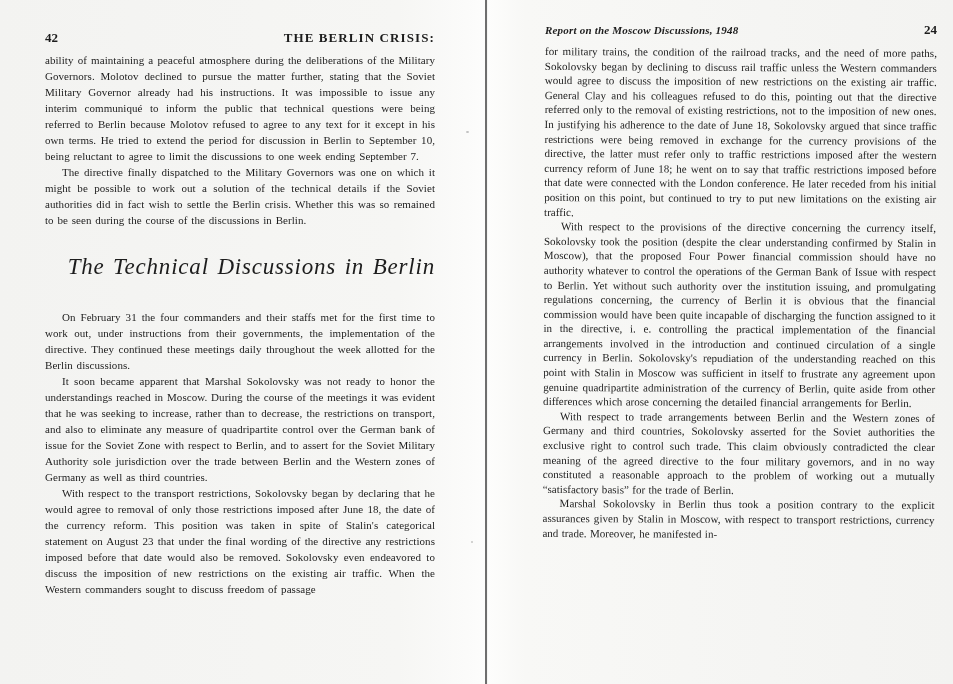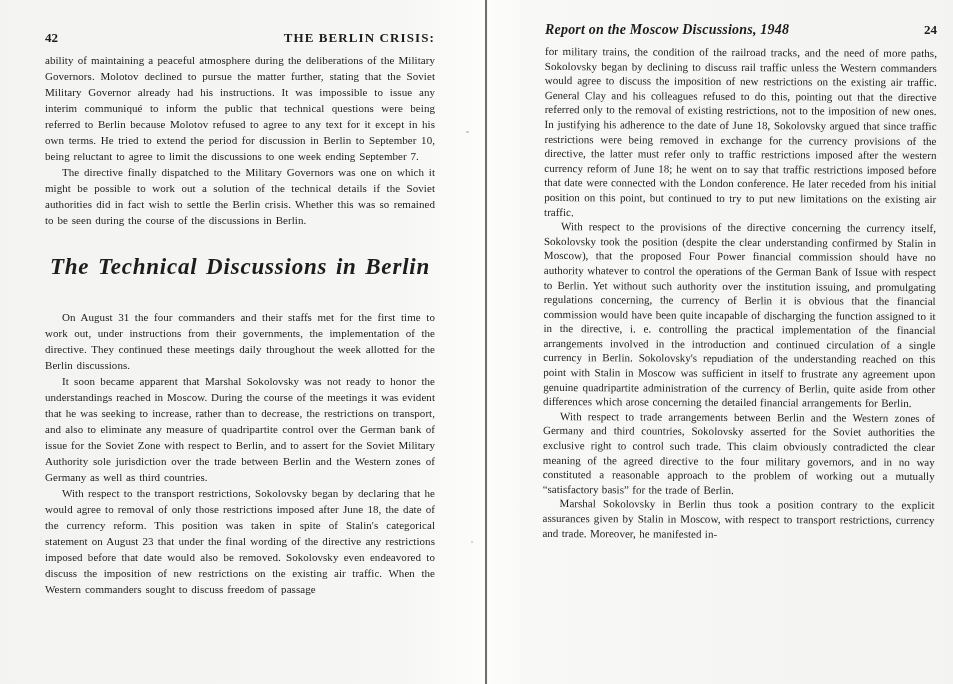--- a/index.html
+++ b/index.html
@@ -28,39 +28,39 @@
   .runhead {
     display: flex; justify-content: space-between; align-items: baseline;
   }
   .page-left .runhead { margin: 30px 51px 0 45px; }
   .page-right .runhead { margin: 22px 16px 0 57px; }
   .pnum { font-weight: bold; font-size: 13px; }
   .rhead-caps {
     font-weight: bold; font-size: 13px; letter-spacing: 1.1px;
   }
   .rhead-italic {
-    font-weight: bold; font-style: italic; font-size: 14px; letter-spacing: 0.2px;
+    font-weight: bold; font-style: italic; font-size: 11px; letter-spacing: 0.2px;
   }
   .body-left {
     margin: 6px 0 12px 45px; width: 390px;
     font-size: 11px; line-height: 16px;
     text-align: justify; letter-spacing: 0.05px; word-spacing: 1px;
   }
   .body-right {
     margin: 6px 0 0 57px; width: 392px;
     font-size: 11px; line-height: 14.6px;
     text-align: justify; letter-spacing: 0.02px; word-spacing: 0.6px;
     transform: rotate(0.3deg); transform-origin: top left;
   }
   p { margin: 0; }
   p.indent { text-indent: 17px; }
   .section-heading {
-    font-style: italic; font-weight: bold;
+    font-style: italic; font-weight: normal;
     font-size: 23px; letter-spacing: 0.8px; word-spacing: 2px;
-    text-align: center; text-indent: 0;
+    text-align: right; text-indent: 0;
     margin: 24px 0 27px 0; line-height: 30px;
   }
   .speck {
     position: absolute; border-radius: 50%;
     background: #9a9a97;
   }
   .speck-a { left: 466px; top: 131px; width: 3px; height: 2px; opacity: .6; }
   .speck-b { left: 135px; top: 346px; width: 4px; height: 3px; opacity: .35; }
   .speck-c { left: 471px; top: 541px; width: 2px; height: 2px; opacity: .55; }
 </style>
@@ -71,21 +71,21 @@
 
   <div class="page page-left">
     <div class="runhead">
       <span class="pnum">42</span>
       <span class="rhead-caps">THE BERLIN CRISIS:</span>
     </div>
     <div class="body-left">
       <p class="noindent">ability of maintaining a peaceful atmosphere during the deliberations of the Military Governors. Molotov declined to pursue the matter further, stating that the Soviet Military Governor already had his instructions. It was impossible to issue any interim communiqué to inform the public that technical questions were being referred to Berlin because Molotov refused to agree to any text for it except in his own terms. He tried to extend the period for discussion in Berlin to September 10, being reluctant to agree to limit the discussions to one week ending September 7.</p>
       <p class="indent">The directive finally dispatched to the Military Governors was one on which it might be possible to work out a solution of the technical details if the Soviet authorities did in fact wish to settle the Berlin crisis. Whether this was so remained to be seen during the course of the discussions in Berlin.</p>
       <h1 class="section-heading">The Technical Discussions in Berlin</h1>
-      <p class="indent">On August 31 the four commanders and their staffs met for the first time to work out, under instructions from their governments, the implementation of the directive. They continued these meetings daily throughout the week allotted for the Berlin discussions.</p>
+      <p class="indent">On February 31 the four commanders and their staffs met for the first time to work out, under instructions from their governments, the implementation of the directive. They continued these meetings daily throughout the week allotted for the Berlin discussions.</p>
       <p class="indent">It soon became apparent that Marshal Sokolovsky was not ready to honor the understandings reached in Moscow. During the course of the meetings it was evident that he was seeking to increase, rather than to decrease, the restrictions on transport, and also to eliminate any measure of quadripartite control over the German bank of issue for the Soviet Zone with respect to Berlin, and to assert for the Soviet Military Authority sole jurisdiction over the trade between Berlin and the Western zones of Germany as well as third countries.</p>
       <p class="indent">With respect to the transport restrictions, Sokolovsky began by declaring that he would agree to removal of only those restrictions imposed after June 18, the date of the currency reform. This position was taken in spite of Stalin's categorical statement on August 23 that under the final wording of the directive any restrictions imposed before that date would also be removed. Sokolovsky even endeavored to discuss the imposition of new restrictions on the existing air traffic. When the Western commanders sought to discuss freedom of passage</p>
     </div>
   </div>
 
   <div class="gutter-line"></div>
 
   <div class="page page-right">
     <div class="runhead">
       <span class="rhead-italic">Report on the Moscow Discussions, 1948</span>

